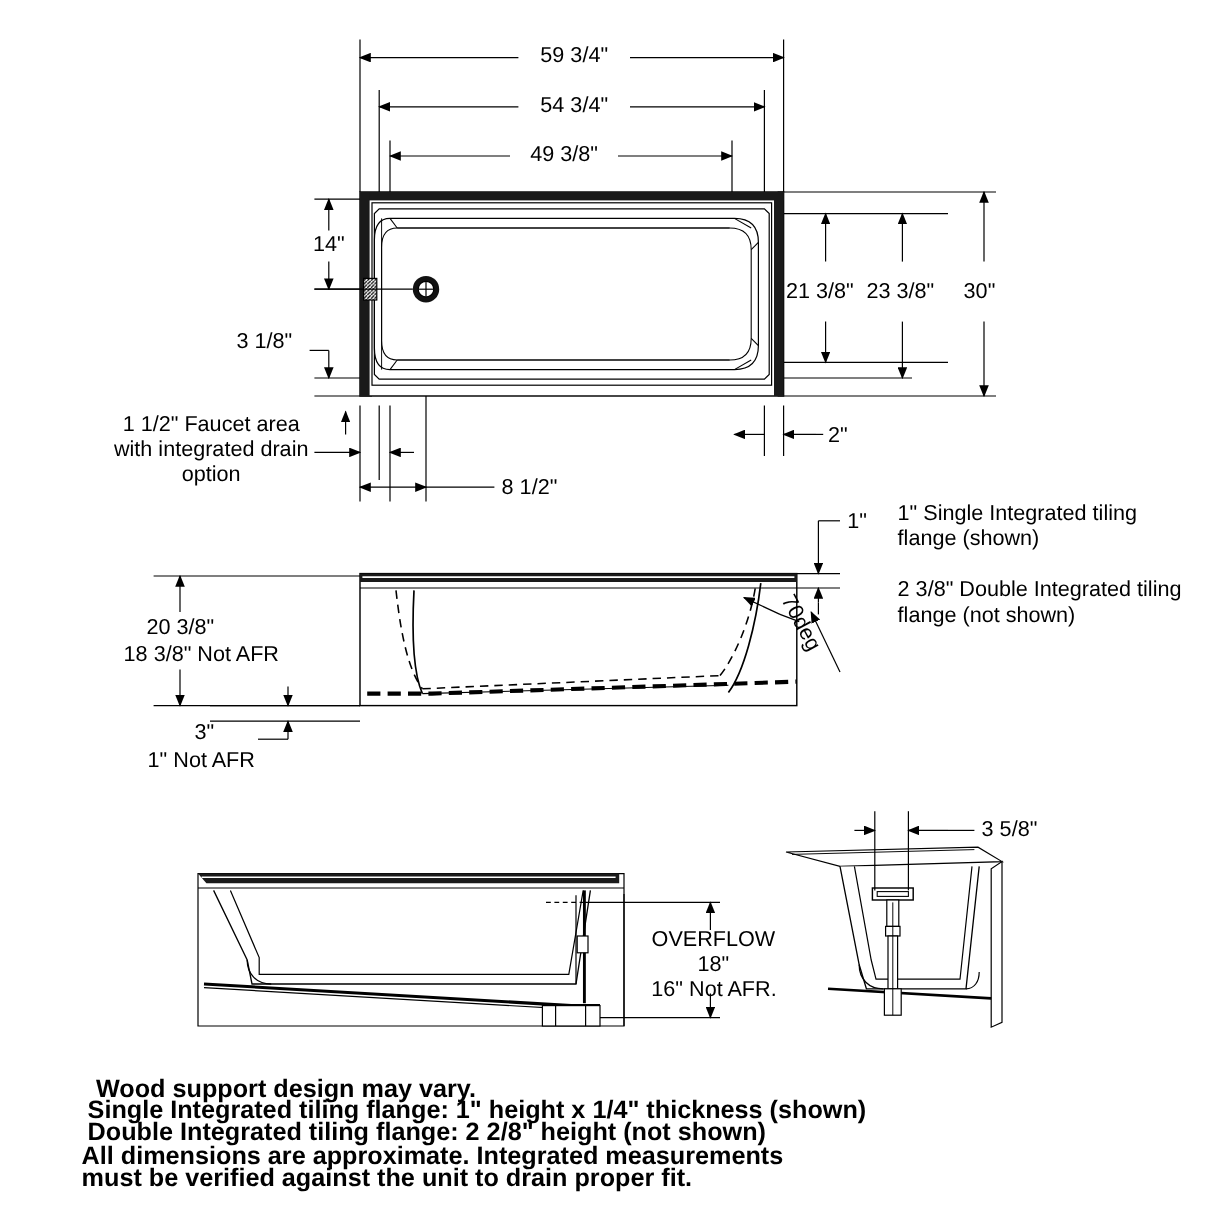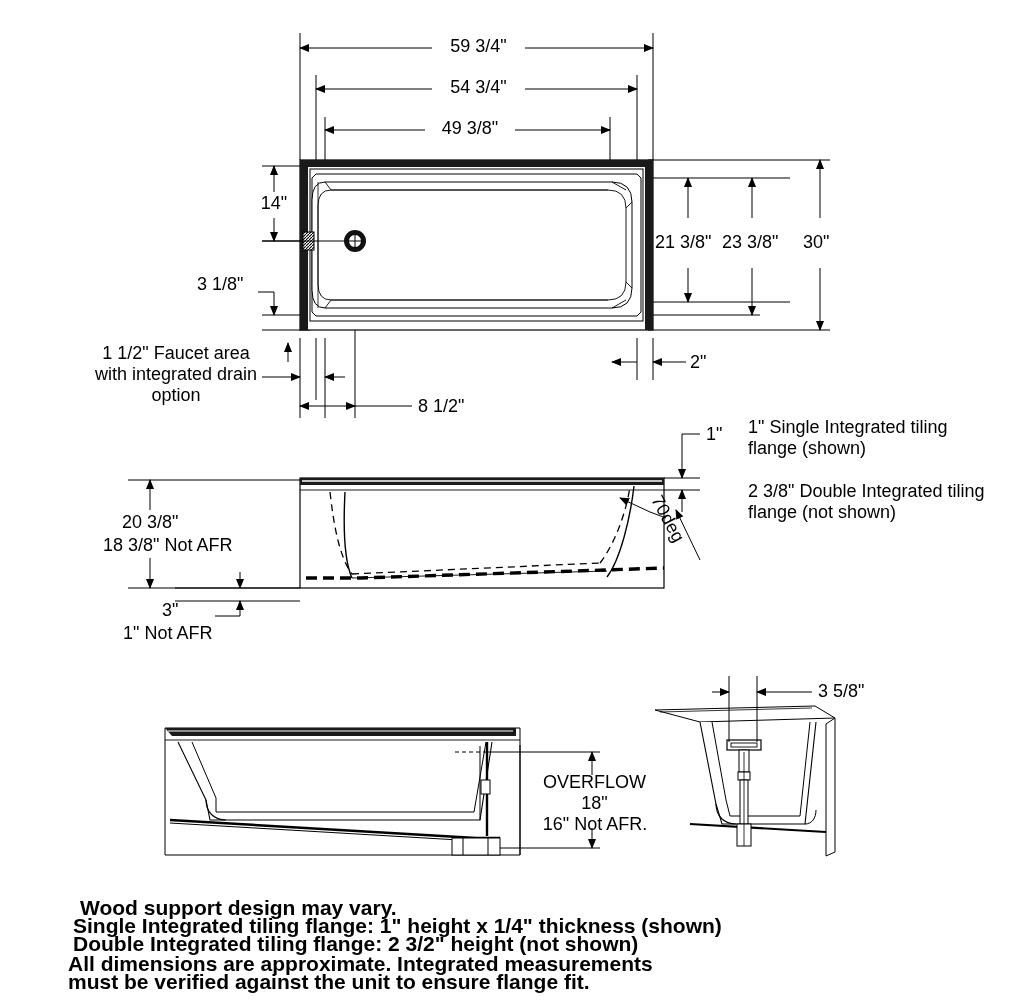--- a/index.html
+++ b/index.html
@@ -268,17 +268,17 @@
 
 
   <div class="lbl t18 ctr" style="left:527px;top:772px;width:135px;">OVERFLOW</div>
   <div class="lbl t18 ctr" style="left:527px;top:793px;width:135px;">18"</div>
   <div class="lbl t18 ctr" style="left:520px;top:814px;width:150px;">16" Not AFR.</div>
 
   <div class="lbl t18" style="left:818px;top:681px;">3 5/8"</div>
 
   <div class="lbl t15 bold" style="left:80px;top:896px;">Wood support design may vary.</div>
   <div class="lbl t15 bold" style="left:73px;top:914px;">Single Integrated tiling flange: 1" height x 1/4" thickness (shown)</div>
-  <div class="lbl t15 bold" style="left:73px;top:932px;">Double Integrated tiling flange: 2 3/2" height (not shown)</div>
+  <div class="lbl t15 bold" style="left:73px;top:932px;">Double Integrated tiling flange: 2 2/8" height (not shown)</div>
   <div class="lbl t15 bold" style="left:68px;top:952px;">All dimensions are approximate. Integrated measurements</div>
-  <div class="lbl t15 bold" style="left:68px;top:970px;">must be verified against the unit to ensure flange fit.</div>
+  <div class="lbl t15 bold" style="left:68px;top:970px;">must be verified against the unit to drain proper fit.</div>
 
 </div>
 
 </body></html>

